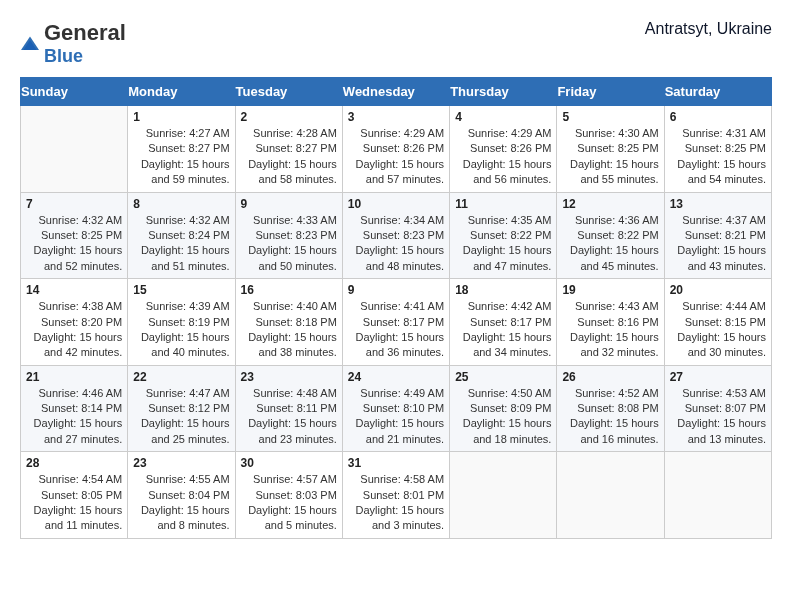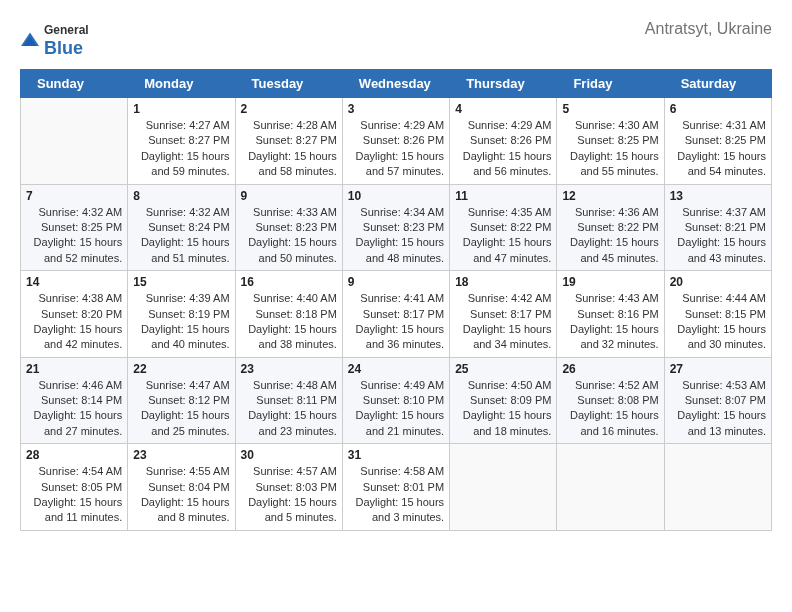--- a/index.html
+++ b/index.html
@@ -28,31 +28,31 @@
     .title-section {
       text-align: right;
     }
     .month-year {
       font-size: 36px;
       font-weight: bold;
       color: #333;
     }
     .location {
       font-size: 16px;
-      color: #737373;
+      color: #0f172a;
     }
     .calendar {
       width: 100%;
       border-collapse: collapse;
       font-size: 11px;
     }
     .calendar thead th {
       background-color: #2e6eb5;
       color: white;
-      padding: 6px 16px;
+      padding: 6px 0;
       text-align: left;
       font-size: 13px;
       font-weight: bold;
       border: 1px solid #2e6eb5;
       margin-top: 8px;
     }
     .calendar tbody td {
       border: 1px solid #ccc;
       vertical-align: top;
       padding: 4px 5px;
@@ -84,21 +84,21 @@
 </head>
 <body>
 
 <div class="header-section">
   <div class="logo">
     <svg class="logo-icon" viewBox="0 0 40 40" xmlns="http://www.w3.org/2000/svg">
       <polygon points="20,5 38,32 2,32" fill="#2e6eb5"></polygon>
       <polygon points="20,12 33,32 7,32" fill="#1a5fb4"></polygon>
     </svg>
     <div>
-      <span style="font-size:12px;font-weight:bold;color:#333;">General</span><br>
+      <span style="font-size:22px;font-weight:bold;color:#333;">General</span><br>
       <span style="font-size:18px;font-weight:bold;color:#2e6eb5;">Blue</span>
     </div>
   </div>
   <div class="title-section">
     <div class="location">Antratsyt, Ukraine</div>
   </div>
 </div>
 
 <table class="calendar">
   <thead>

